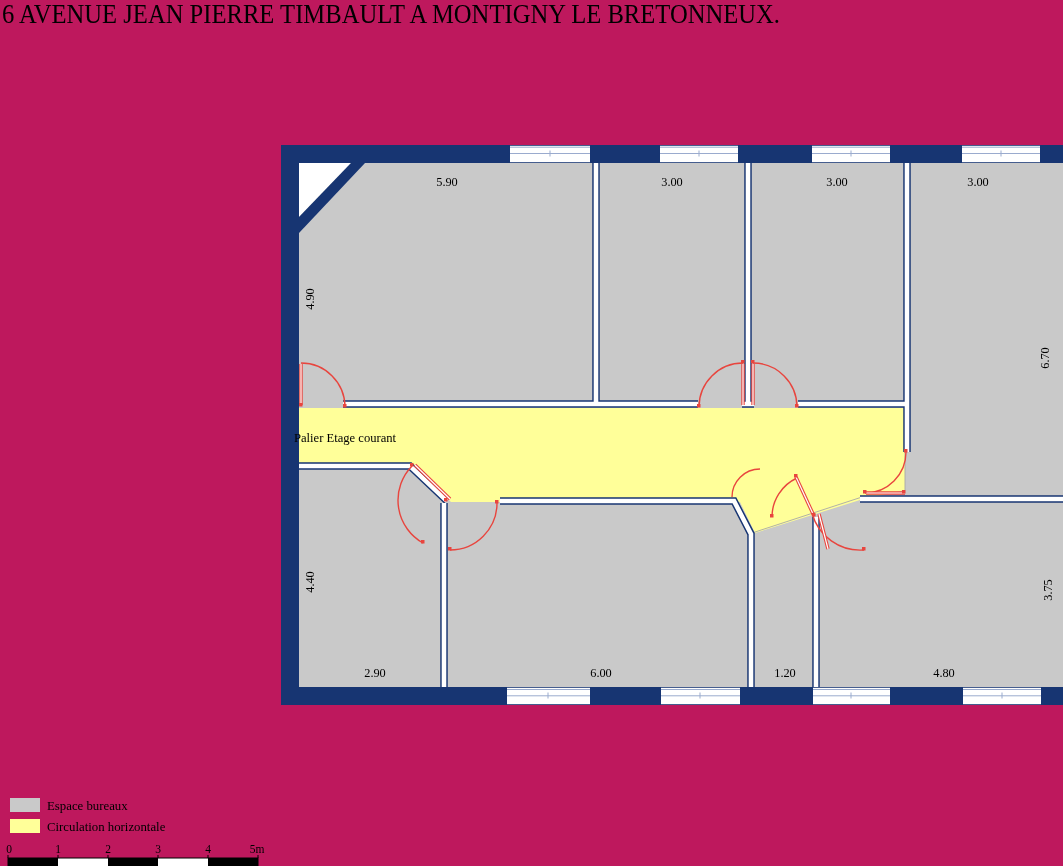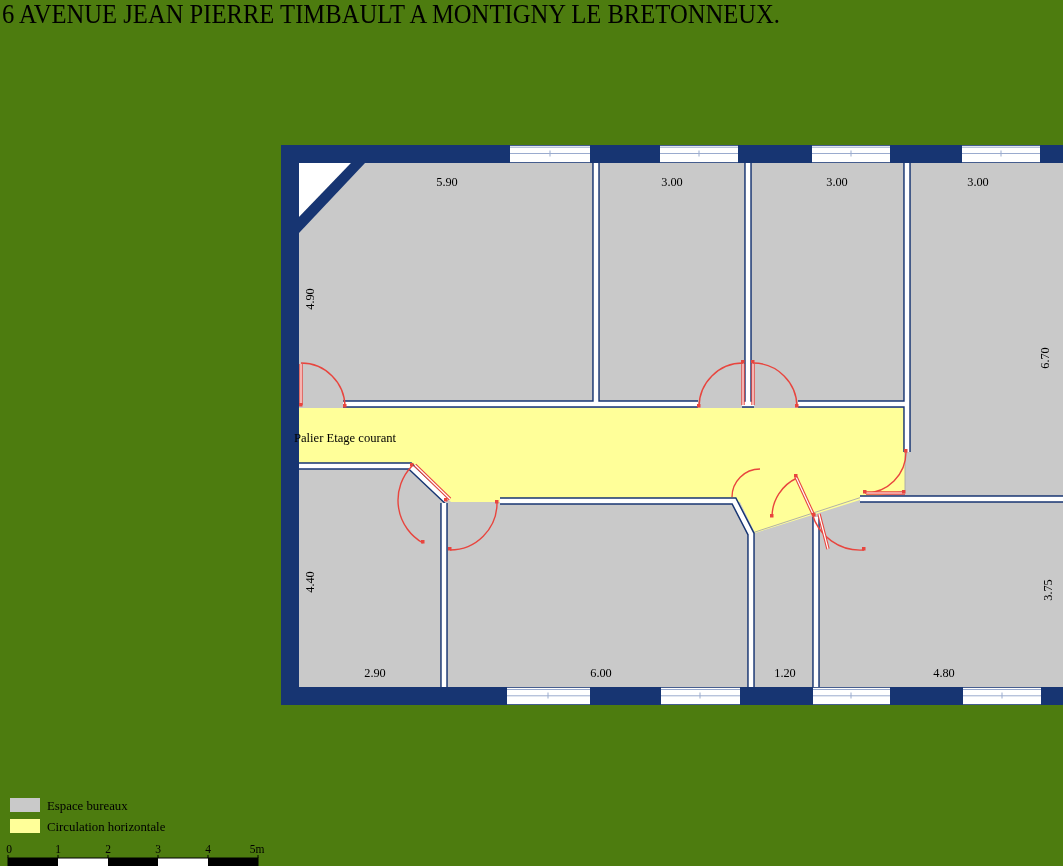--- a/index.html
+++ b/index.html
@@ -3,21 +3,21 @@
 <meta charset="utf-8">
 <style>
   :root{
     --wall:#173572;
     --office_gray:#c9c9c9;
     --circulation_yellow:#ffff99;
     --door_red:#e8453e;
     --window_line:#9aabce;
   }
   html,body{margin:0;padding:0;background:#fff;}
-  .page{position:relative;width:1063px;height:866px;overflow:hidden;background:#4d7c0f;}
+  .page{position:relative;width:1063px;height:866px;overflow:hidden;background:#be185d;}
   svg{display:block;}
   text{font-family:"Liberation Serif","DejaVu Serif",serif;fill:#000;}
   .title-text{font-size:28px;}
   .dim{font-size:12.3px;text-anchor:middle;}
   .palier{font-size:12.6px;}
   .legend-label{font-size:12.8px;}
   .scale-num{font-size:11.5px;text-anchor:middle;}
   .pwall-o{stroke:var(--wall);stroke-width:7.5;fill:none;stroke-linejoin:miter;}
   .pwall-i{stroke:#ffffff;stroke-width:4.6;fill:none;stroke-linejoin:miter;}
   .outer{fill:var(--wall);}

